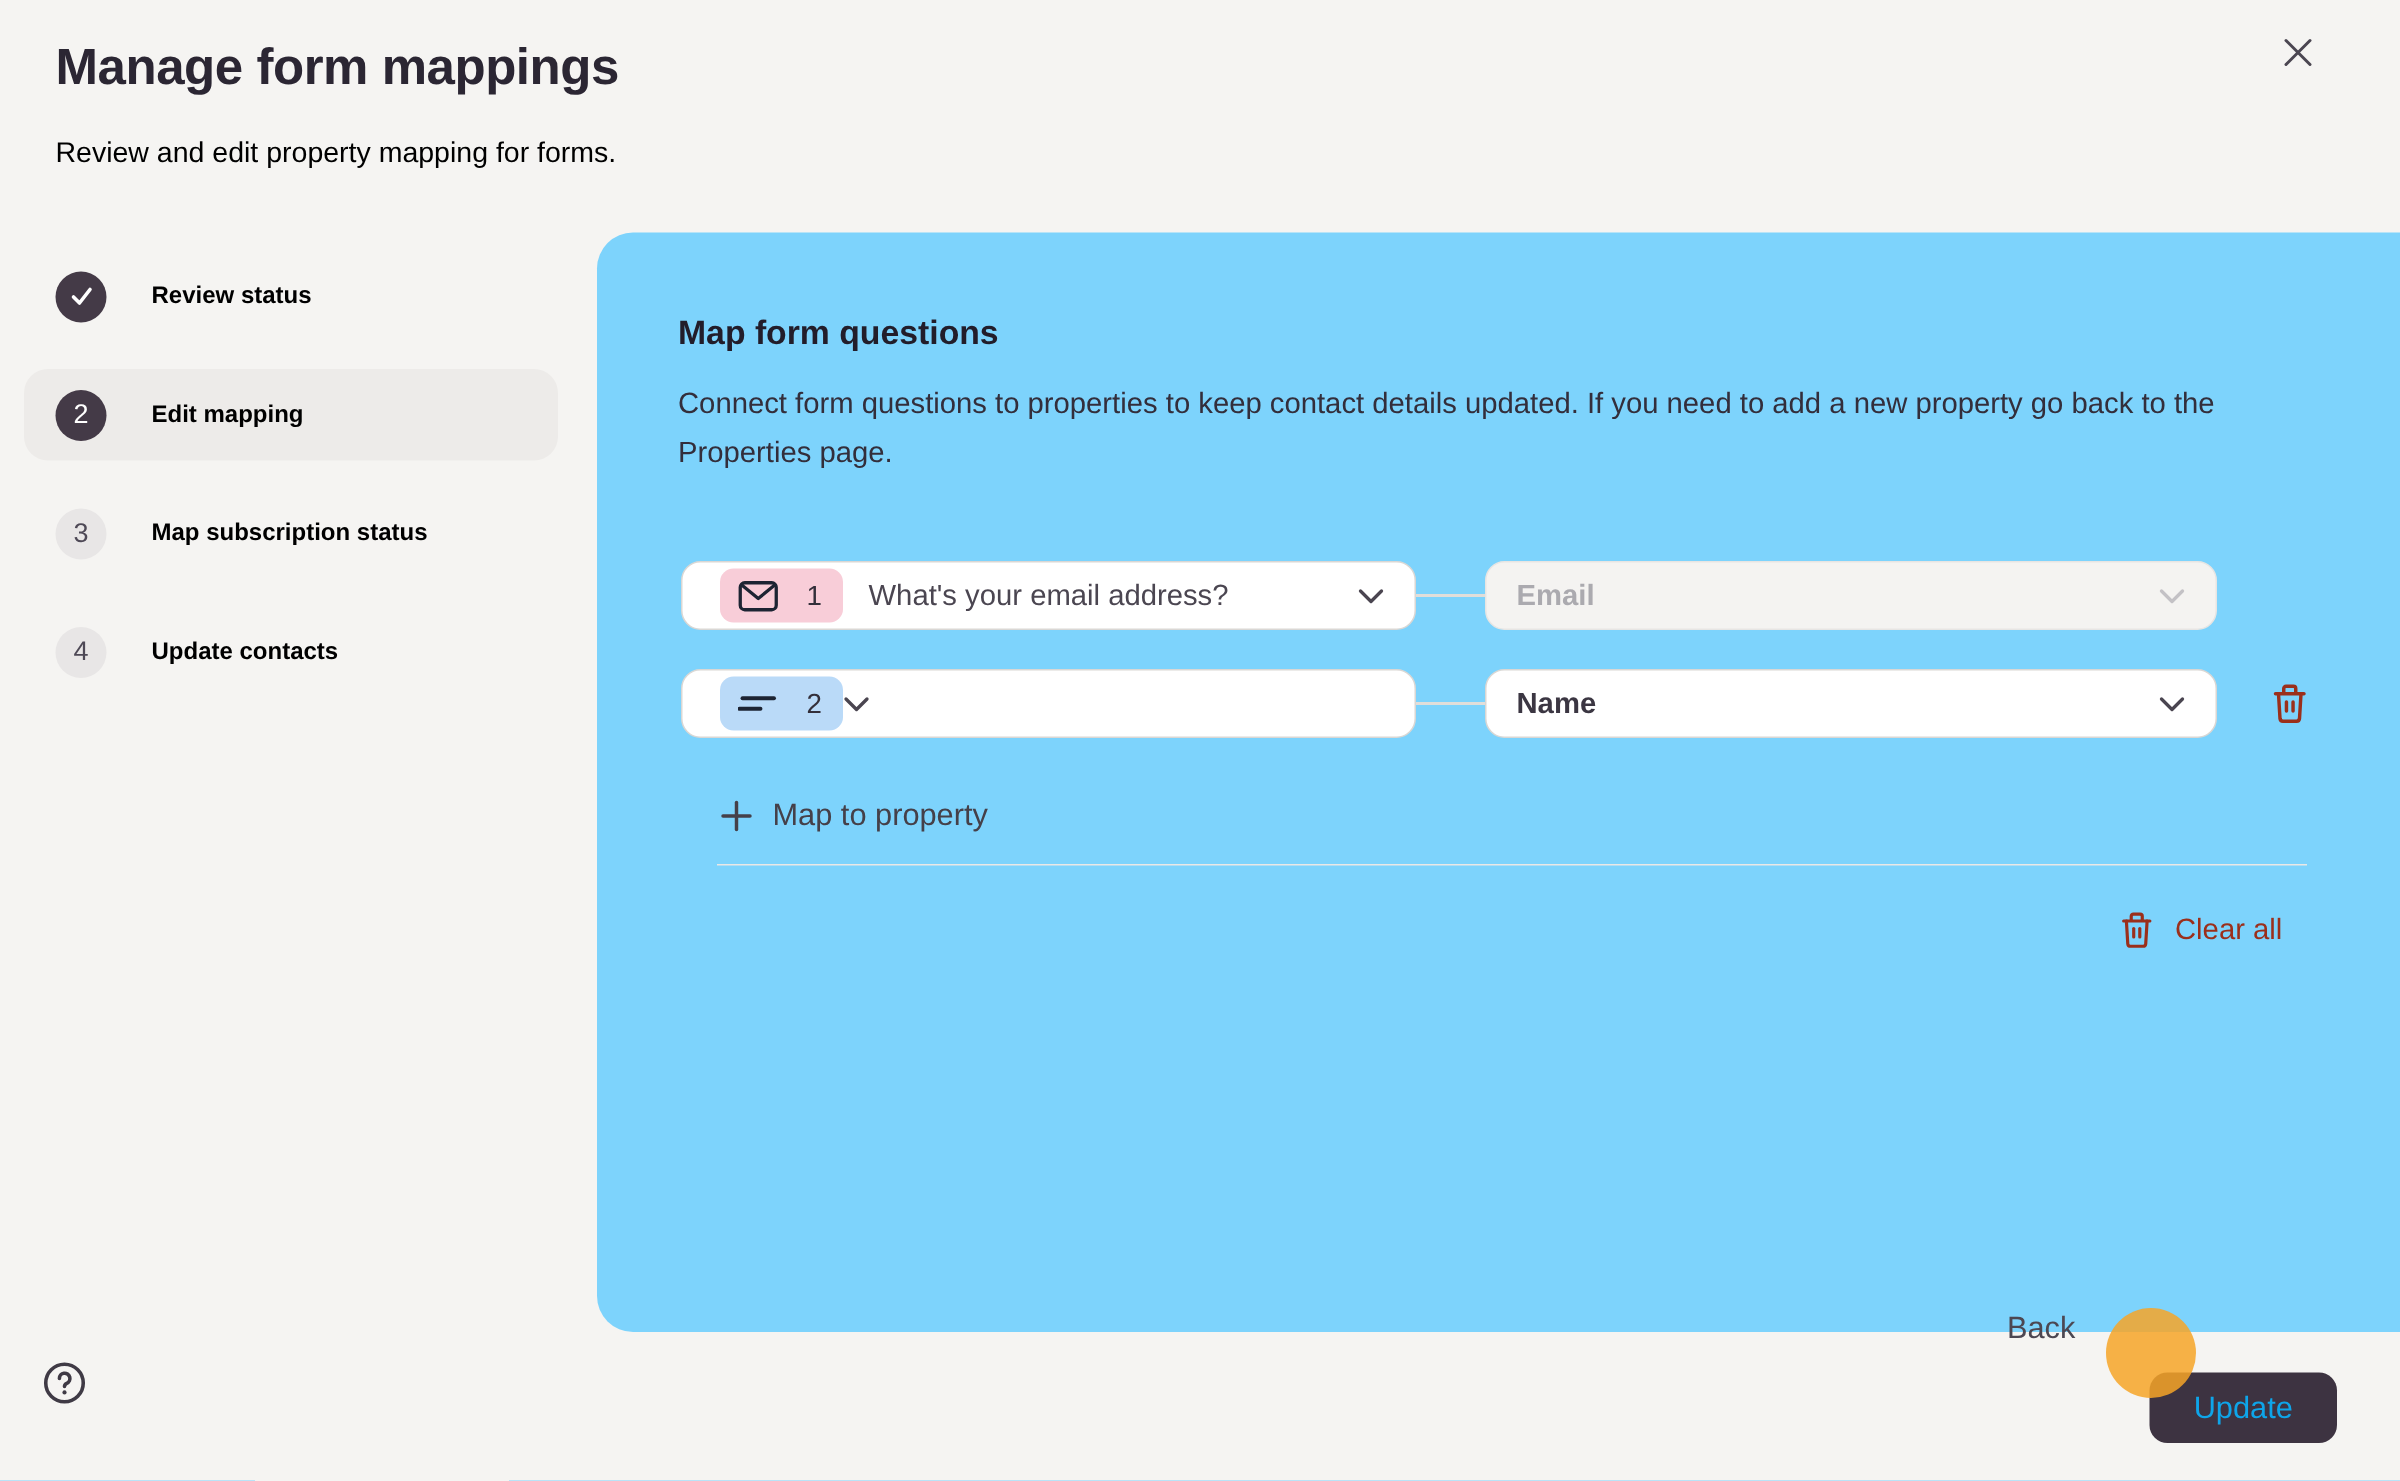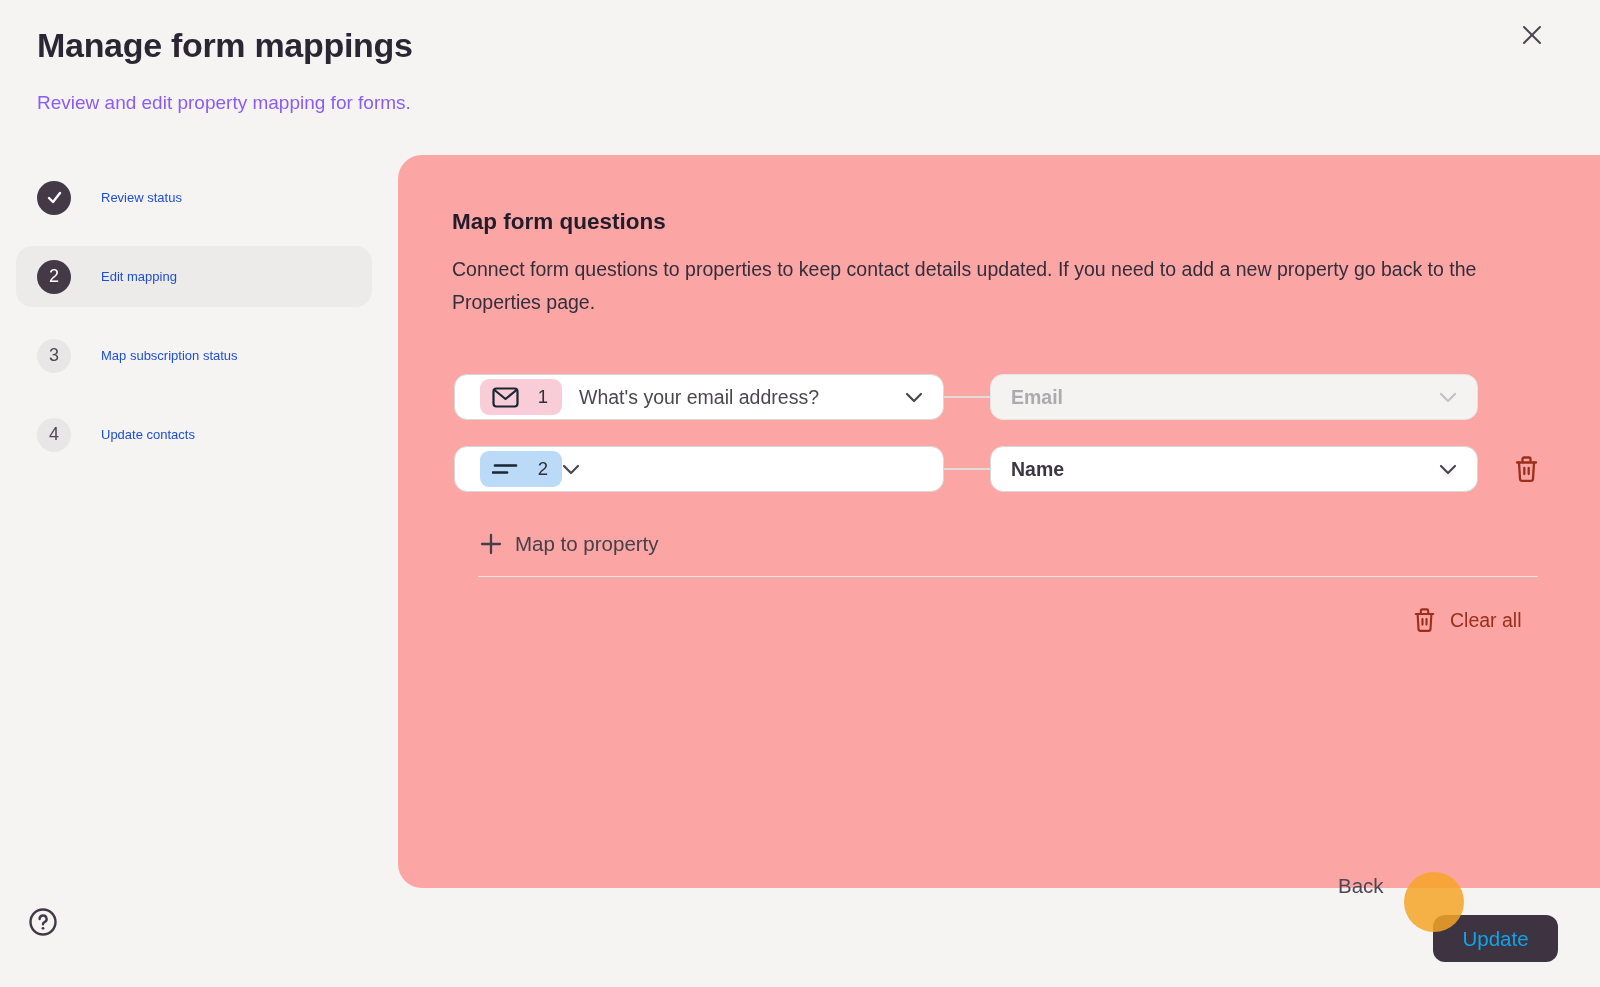--- a/index.html
+++ b/index.html
@@ -12,47 +12,47 @@
     color:#2e2936;
   }
 
   
   .modal-title {
     position:absolute; left:37px; top:26px;
     font-size:34px; font-weight:700; letter-spacing:-0.3px; color:#2b2633;
   }
   .modal-subtitle {
     position:absolute; left:37px; top:92px;
-    font-size:19px; color:#8b5cf6;
+    font-size:19px; color:#000000;
   }
   .close-btn {
     position:absolute; left:1512px; top:15px; width:40px; height:40px;
     display:flex; align-items:center; justify-content:center; cursor:pointer;
   }
 
   
   .steps { position:absolute; left:16px; top:167px; width:356px; }
   .step {
     position:relative; height:61px; margin-bottom:18px;
     display:flex; align-items:center; padding-left:21px;
     border-radius:16px; cursor:pointer;
   }
   .step.active { background:#edebe9; }
   .step-circle {
     width:34px; height:34px; border-radius:50%; flex:0 0 34px;
     display:flex; align-items:center; justify-content:center;
     font-size:18px; background:#e8e6e6; color:#4e4956;
   }
   .step.done .step-circle, .step.active .step-circle { background:#443a47; color:#ffffff; }
-  .step-label { margin-left:30px; font-size:13px; color:#1d4ed8; font-weight:400; }
+  .step-label { margin-left:30px; font-size:16px; color:#000000; font-weight:700; }
 
   
   .panel {
     position:absolute; left:398px; top:155px; width:1202px; height:733px;
-    background:#fca5a5; border-radius:24px 0 0 24px;
+    background:#7dd3fc; border-radius:24px 0 0 24px;
   }
   .panel-heading {
     position:absolute; left:54px; top:54px;
     font-size:22.5px; font-weight:700; color:#221d2a;
   }
   .panel-desc {
     position:absolute; left:54px; top:98px; width:1032px;
     font-size:19.5px; line-height:33px; color:#332e3b;
   }
 

